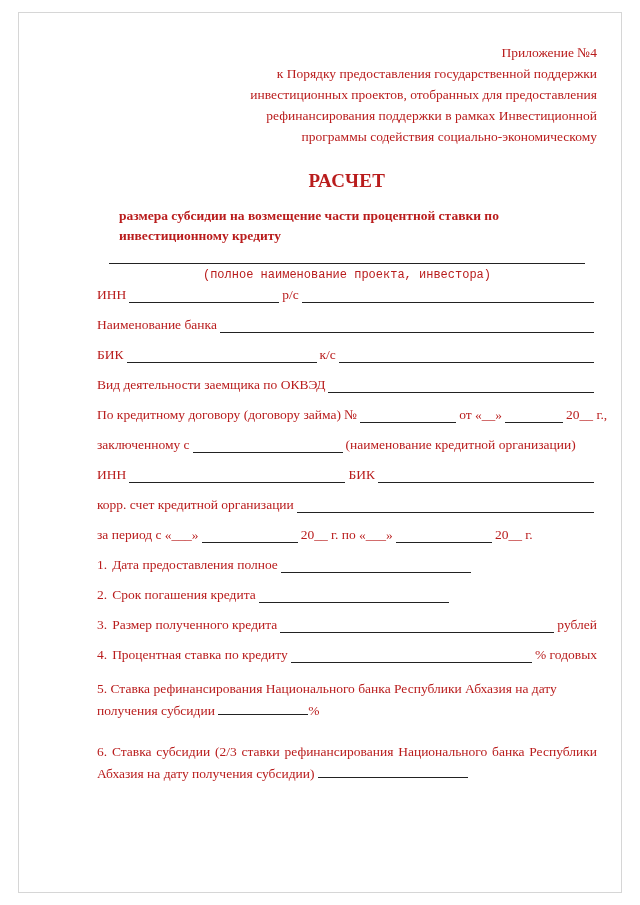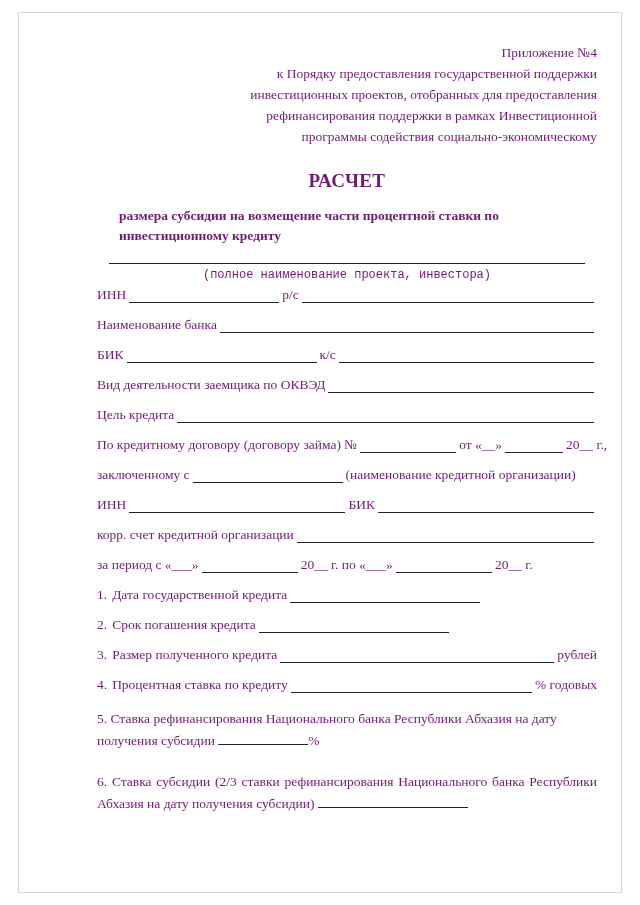--- a/index.html
+++ b/index.html
@@ -8,21 +8,21 @@
     background: #b8b8b8;
   }
   .page {
     position: relative;
     width: 640px;
     height: 905px;
     background: #ffffff;
     margin: 0 auto;
     overflow: hidden;
     font-family: "Liberation Serif", "DejaVu Serif", serif;
-    color: #701a75;
+    color: #b91c1c;
     box-sizing: border-box;
   }
   .sheet {
     position: absolute;
     left: 18px;
     top: 12px;
     width: 604px;
     height: 881px;
     background: #ffffff;
     border: 1px solid #d6d6d6;
@@ -163,24 +163,20 @@
           <span class="fill w190"></span>
           <span class="txt">к/с</span>
           <span class="fill"></span>
         </div>
 
         <div class="frow">
           <span class="txt">Вид деятельности заемщика по ОКВЭД</span>
           <span class="fill"></span>
         </div>
 
-        <div class="frow">
-          <span class="txt">Цель кредита</span>
-          <span class="fill"></span>
-        </div>
 
         <div class="frow">
           <span class="txt">По кредитному договору (договору займа) №</span>
           <span class="fill mid"></span>
           <span class="txt">от «__»</span>
           <span class="fill short"></span>
           <span class="txt">20__ г.,</span>
         </div>
 
         <div class="frow">
@@ -204,21 +200,21 @@
         <div class="frow">
           <span class="txt">за период с «___»</span>
           <span class="fill mid"></span>
           <span class="txt">20__ г. по «___»</span>
           <span class="fill mid"></span>
           <span class="txt">20__ г.</span>
         </div>
 
         <div class="frow">
           <span class="txt">1.</span>
-          <span class="txt" style="margin-left:5px">Дата государственной кредита</span>
+          <span class="txt" style="margin-left:5px">Дата предоставления полное</span>
           <span class="fill w190"></span>
         </div>
 
         <div class="frow">
           <span class="txt">2.</span>
           <span class="txt" style="margin-left:5px">Срок погашения кредита</span>
           <span class="fill w190"></span>
         </div>
 
         <div class="frow">

